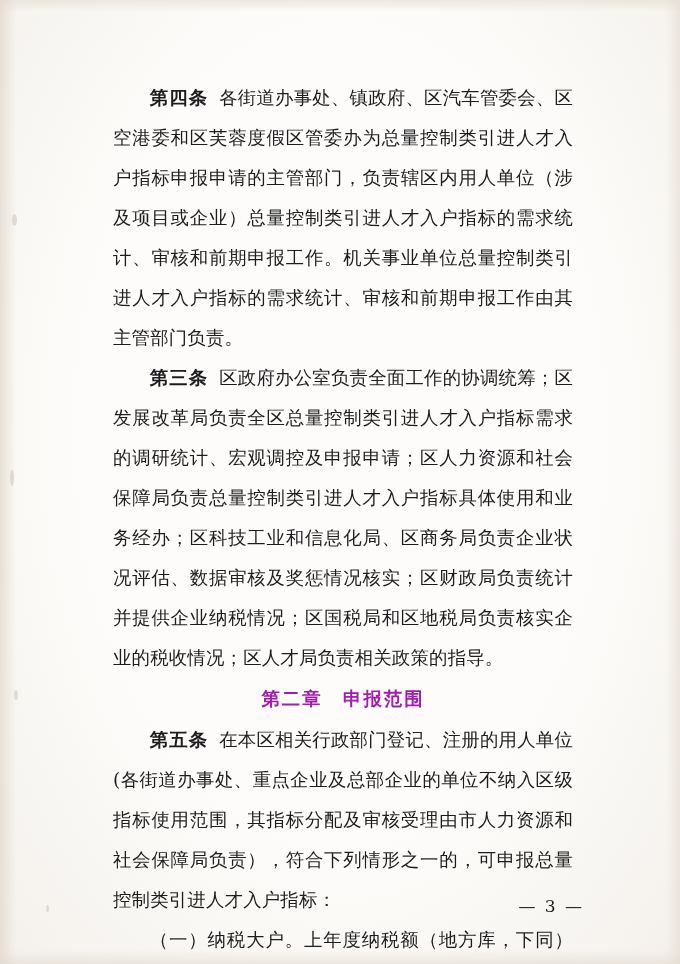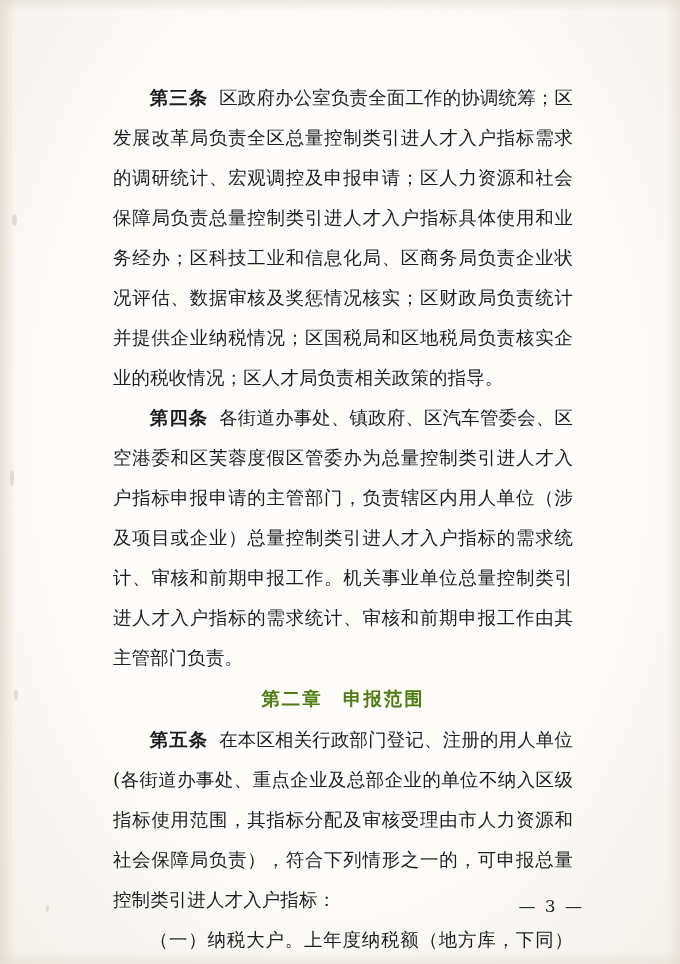--- a/index.html
+++ b/index.html
@@ -92,21 +92,21 @@
   .label-gap {
     display: inline-block;
     width: 0.6em;
   }
   h2.section {
     margin: 0;
     font-size: 18.4px;
     line-height: 42px;
     font-weight: 700;
     text-align: center;
-    color: #4d7c0f;
+    color: #a21caf;
     letter-spacing: 2px;
   }
   .pagenum {
     position: absolute;
     right: 96px;
     bottom: 48px;
     font-size: 17px;
     color: #1d1d1f;
     letter-spacing: 2px;
     font-family: "DejaVu Serif", "Liberation Serif", serif;
@@ -121,23 +121,23 @@
   <div class="edge-top"></div>
   <div class="edge-bottom"></div>
 
   <div class="speck" style="left:12px; top:214px; width:5px; height:12px;"></div>
   <div class="speck" style="left:10px; top:470px; width:4px; height:16px;"></div>
   <div class="speck" style="left:14px; top:690px; width:4px; height:10px;"></div>
   <div class="speck" style="left:46px; top:905px; width:3px; height:7px;"></div>
 
   <div class="content">
 
+    <p class="para indent"><span class="label">第四条</span><span class="label-gap"></span><span>各街道办事处、镇政府、区汽车管委会、区空港委和区芙蓉度假区管委办为总量控制类引进人才入户指标申报申请的主管部门，负责辖区内用人单位（涉及项目或企业）总量控制类引进人才入户指标的需求统计、审核和前期申报工作。机关事业单位总量控制类引进人才入户指标的需求统计、审核和前期申报工作由其主管部门负责。</span></p>
+
     <p class="para indent"><span class="label">第三条</span><span class="label-gap"></span><span>区政府办公室负责全面工作的协调统筹；区发展改革局负责全区总量控制类引进人才入户指标需求的调研统计、宏观调控及申报申请；区人力资源和社会保障局负责总量控制类引进人才入户指标具体使用和业务经办；区科技工业和信息化局、区商务局负责企业状况评估、数据审核及奖惩情况核实；区财政局负责统计并提供企业纳税情况；区国税局和区地税局负责核实企业的税收情况；区人才局负责相关政策的指导。</span></p>
-
-    <p class="para indent"><span class="label">第四条</span><span class="label-gap"></span><span>各街道办事处、镇政府、区汽车管委会、区空港委和区芙蓉度假区管委办为总量控制类引进人才入户指标申报申请的主管部门，负责辖区内用人单位（涉及项目或企业）总量控制类引进人才入户指标的需求统计、审核和前期申报工作。机关事业单位总量控制类引进人才入户指标的需求统计、审核和前期申报工作由其主管部门负责。</span></p>
 
     <h2 class="section">第二章　申报范围</h2>
 
     <p class="para indent"><span class="label">第五条</span><span class="label-gap"></span><span>在本区相关行政部门登记、注册的用人单位(各街道办事处、重点企业及总部企业的单位不纳入区级指标使用范围，其指标分配及审核受理由市人力资源和社会保障局负责），符合下列情形之一的，可申报总量控制类引进人才入户指标：</span></p>
 
     <p class="para indent"><span>（一）纳税大户。上年度纳税额（地方库，下同）在 100 万元以上的企业（其中纳税额在 500 万元以上的企业优先）；</span></p>
 
   </div>
 
   <div class="pagenum">— 3 —</div>

